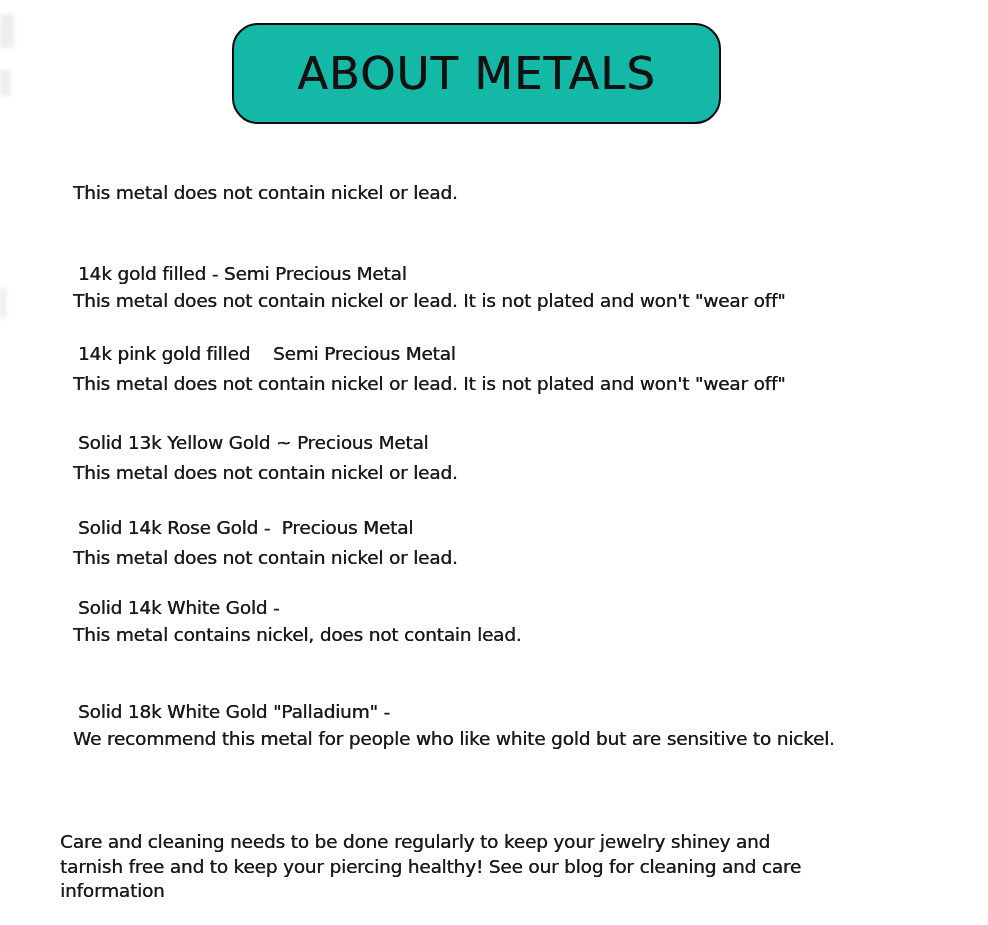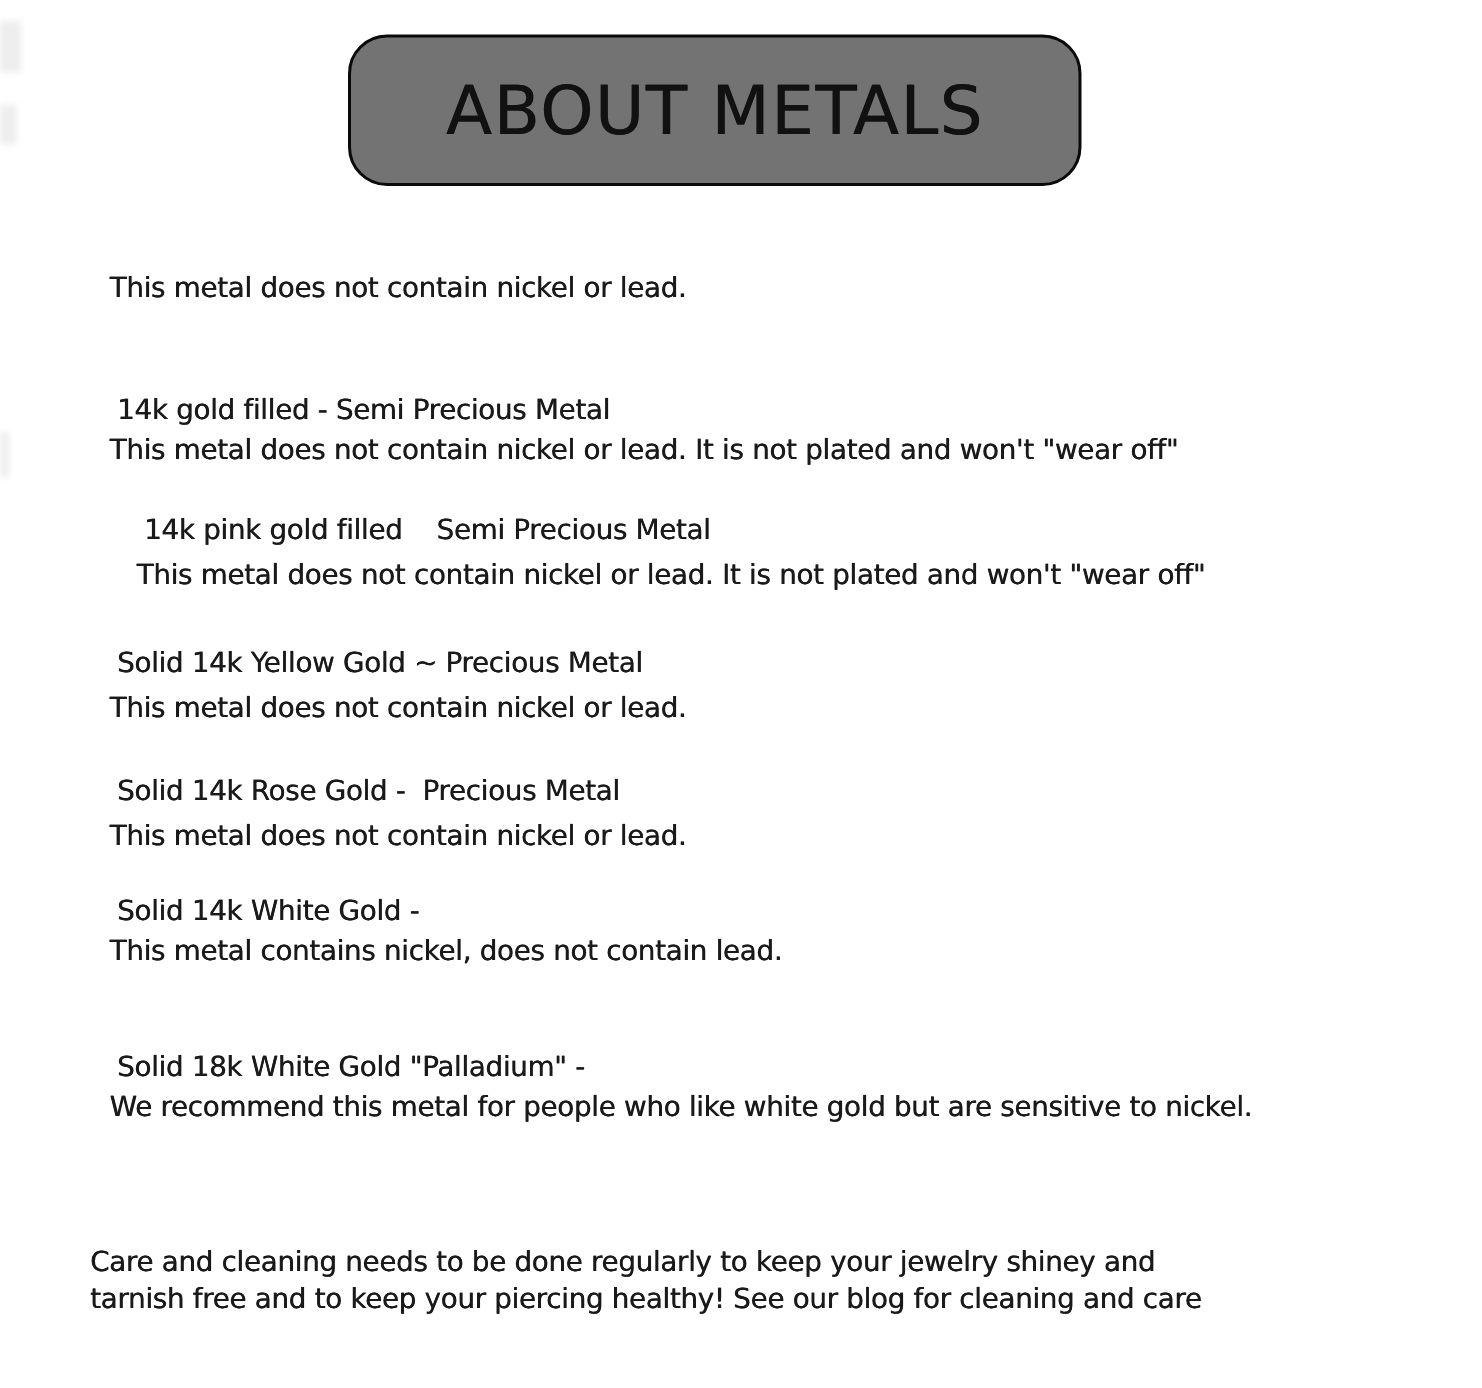--- a/index.html
+++ b/index.html
@@ -21,21 +21,21 @@
     left: 232px;
     top: 23px;
     width: 489px;
     height: 101px;
     border: 2px solid #0a0a0a;
     border-radius: 26px;
     display: flex;
     align-items: center;
     justify-content: center;
     box-sizing: border-box;
-    background: #737373;
+    background: #14b8a6;
   }
   .title-text {
     font-size: 45px;
     letter-spacing: 1px;
     color: #111111;
     text-shadow: 0.4px 0 0 currentColor;
     white-space: pre;
   }
   .section {
     position: absolute;
@@ -94,27 +94,27 @@
 
   <div class="section" style="top: 179px;">
     <div class="section-line">This metal does not contain nickel or lead.</div>
   </div>
 
   <div class="section" style="top: 260px;">
     <div class="section-heading">14k gold filled - Semi Precious Metal</div>
     <div class="section-line">This metal does not contain nickel or lead. It is not plated and won't "wear off"</div>
   </div>
 
-  <div class="section" style="top: 340px; margin-left: 18px;">
+  <div class="section" style="top: 340px;">
     <div class="section-heading">14k pink gold filled    Semi Precious Metal</div>
     <div class="section-line" style="margin-top: 3px;">This metal does not contain nickel or lead. It is not plated and won't "wear off"</div>
   </div>
 
   <div class="section" style="top: 429px;">
-    <div class="section-heading">Solid 14k Yellow Gold ~ Precious Metal</div>
+    <div class="section-heading">Solid 13k Yellow Gold ~ Precious Metal</div>
     <div class="section-line" style="margin-top: 3px;">This metal does not contain nickel or lead.</div>
   </div>
 
   <div class="section" style="top: 514px;">
     <div class="section-heading">Solid 14k Rose Gold -  Precious Metal</div>
     <div class="section-line" style="margin-top: 3px;">This metal does not contain nickel or lead.</div>
   </div>
 
   <div class="section" style="top: 594px;">
     <div class="section-heading">Solid 14k White Gold -</div>
@@ -122,15 +122,16 @@
   </div>
 
   <div class="section" style="top: 698px;">
     <div class="section-heading">Solid 18k White Gold "Palladium" -</div>
     <div class="section-line">We recommend this metal for people who like white gold but are sensitive to nickel.</div>
   </div>
 
   <div class="footer">
     <div class="footer-line">Care and cleaning needs to be done regularly to keep your jewelry shiney and</div>
     <div class="footer-line">tarnish free and to keep your piercing healthy! See our blog for cleaning and care</div>
+    <div class="footer-line">information</div>
   </div>
 
 </div>
 
 </body></html>

